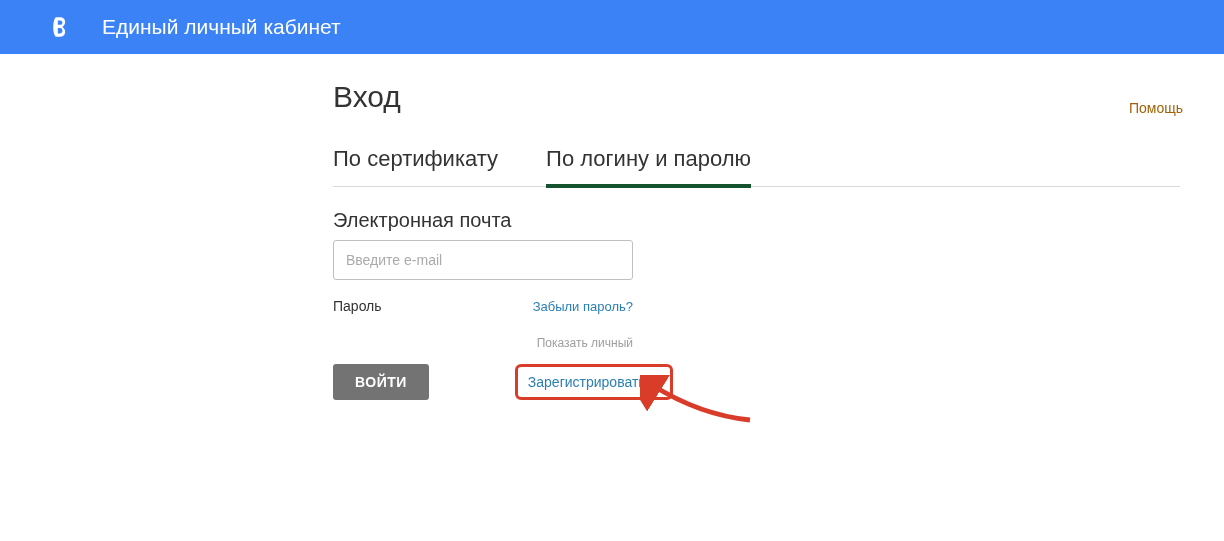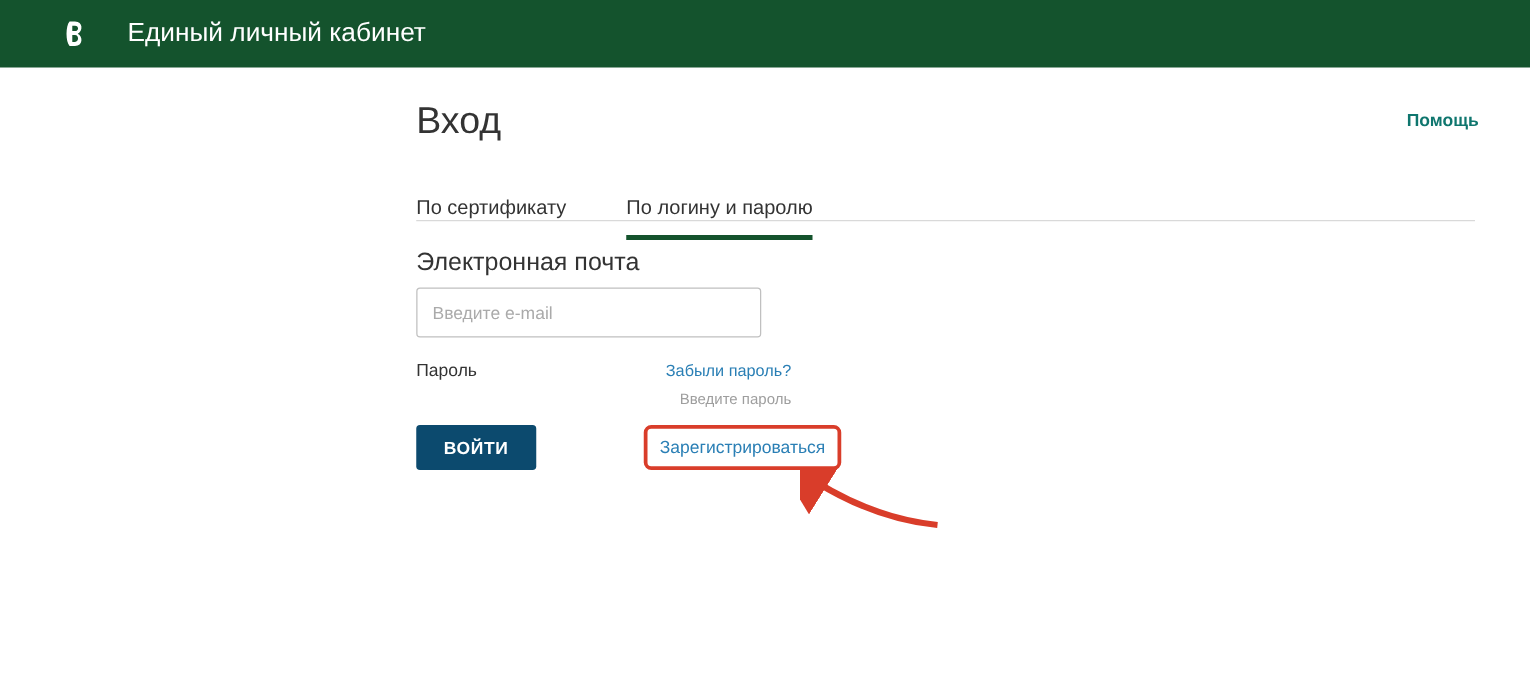--- a/index.html
+++ b/index.html
@@ -8,21 +8,21 @@
       box-sizing: border-box;
     }
     body {
       font-family: 'Segoe UI', Tahoma, Arial, sans-serif;
       background: #fff;
       width: 1224px;
       height: 541px;
       overflow: hidden;
     }
     .header {
-      background: #14532d;
+      background: #3b82f6;
       height: 54px;
       display: flex;
       align-items: center;
       padding-left: 46px;
     }
     .logo-icon {
       width: 28px;
       height: 28px;
       margin-right: 28px;
       display: flex;
@@ -47,77 +47,76 @@
       align-items: flex-start;
       justify-content: space-between;
       text-align: right;
     }
     .page-title {
       font-size: 30px;
       font-weight: 400;
       color: #333;
     }
     .help-link {
-      color: #0f766e;
+      color: #a16207;
       font-size: 14px;
       text-decoration: none;
-      margin-top: 8px;
-      cursor: pointer;
-      font-weight: bold;
+      margin-top: 20px;
+      cursor: pointer;
     }
     .tabs {
       display: flex;
       border-bottom: 1px solid #d9d9d9;
       margin-top: 28px;
       width: 847px;
     }
     .tab {
-      font-size: 16px;
+      font-size: 22px;
       color: #333;
       padding-bottom: 12px;
       margin-right: 48px;
       cursor: pointer;
       border-bottom: 3px solid transparent;
       font-weight: 400;
       position: relative;
-      top: 16px;
+      top: 2px;
     }
     .tab.active {
       border-bottom: 4px solid #14532d;
     }
     .form-area {
       margin-top: 22px;
       width: 300px;
     }
     .label {
       font-size: 20px;
       color: #333;
       display: block;
       margin-bottom: 8px;
     }
     .password-row {
       display: flex;
       justify-content: space-between;
       align-items: center;
-      margin-bottom: 8px;
+      margin-bottom: 22px;
       margin-top: 18px;
     }
     .password-label {
       font-size: 14px;
       color: #333;
     }
     .forgot {
       font-size: 13px;
       color: #2a7fb5;
       text-decoration: none;
       cursor: pointer;
       text-align: center;
     }
     .input {
-      width: 276px;
+      width: 300px;
       height: 40px;
       border: 1px solid #c0c0c0;
       border-radius: 3px;
       padding: 0 12px;
       font-size: 14px;
       color: #333;
       outline: none;
     }
     .input::placeholder {
       color: #aaa;
@@ -130,21 +129,21 @@
       margin-top: 6px;
       cursor: pointer;
       width: 300px;
     }
     .action-row {
       margin-top: 14px;
       display: flex;
       align-items: center;
     }
     .login-btn {
-      background: #0c4a6e;
+      background: #737373;
       color: #fff;
       border: none;
       border-radius: 3px;
       height: 36px;
       padding: 0 22px;
       font-size: 14px;
       font-weight: 600;
       cursor: pointer;
       letter-spacing: 0.5px;
     }
@@ -196,21 +195,21 @@
   </div>
 
   <div class="form-area">
     <label class="label">Электронная почта</label>
     <input class="input" type="text" placeholder="Введите e-mail" style="">
 
     <div class="password-row">
       <span class="password-label">Пароль</span>
       <a class="forgot">Забыли пароль?</a>
     </div>
-    <a class="show-password">Введите пароль</a>
+    <a class="show-password">Показать личный</a>
 
     <div class="action-row">
       <button class="login-btn">ВОЙТИ</button>
       <div class="register-wrap">
         <span class="register-highlight">
           <a class="register-link">Зарегистрироваться</a>
         </span>
       </div>
     </div>
   </div>

